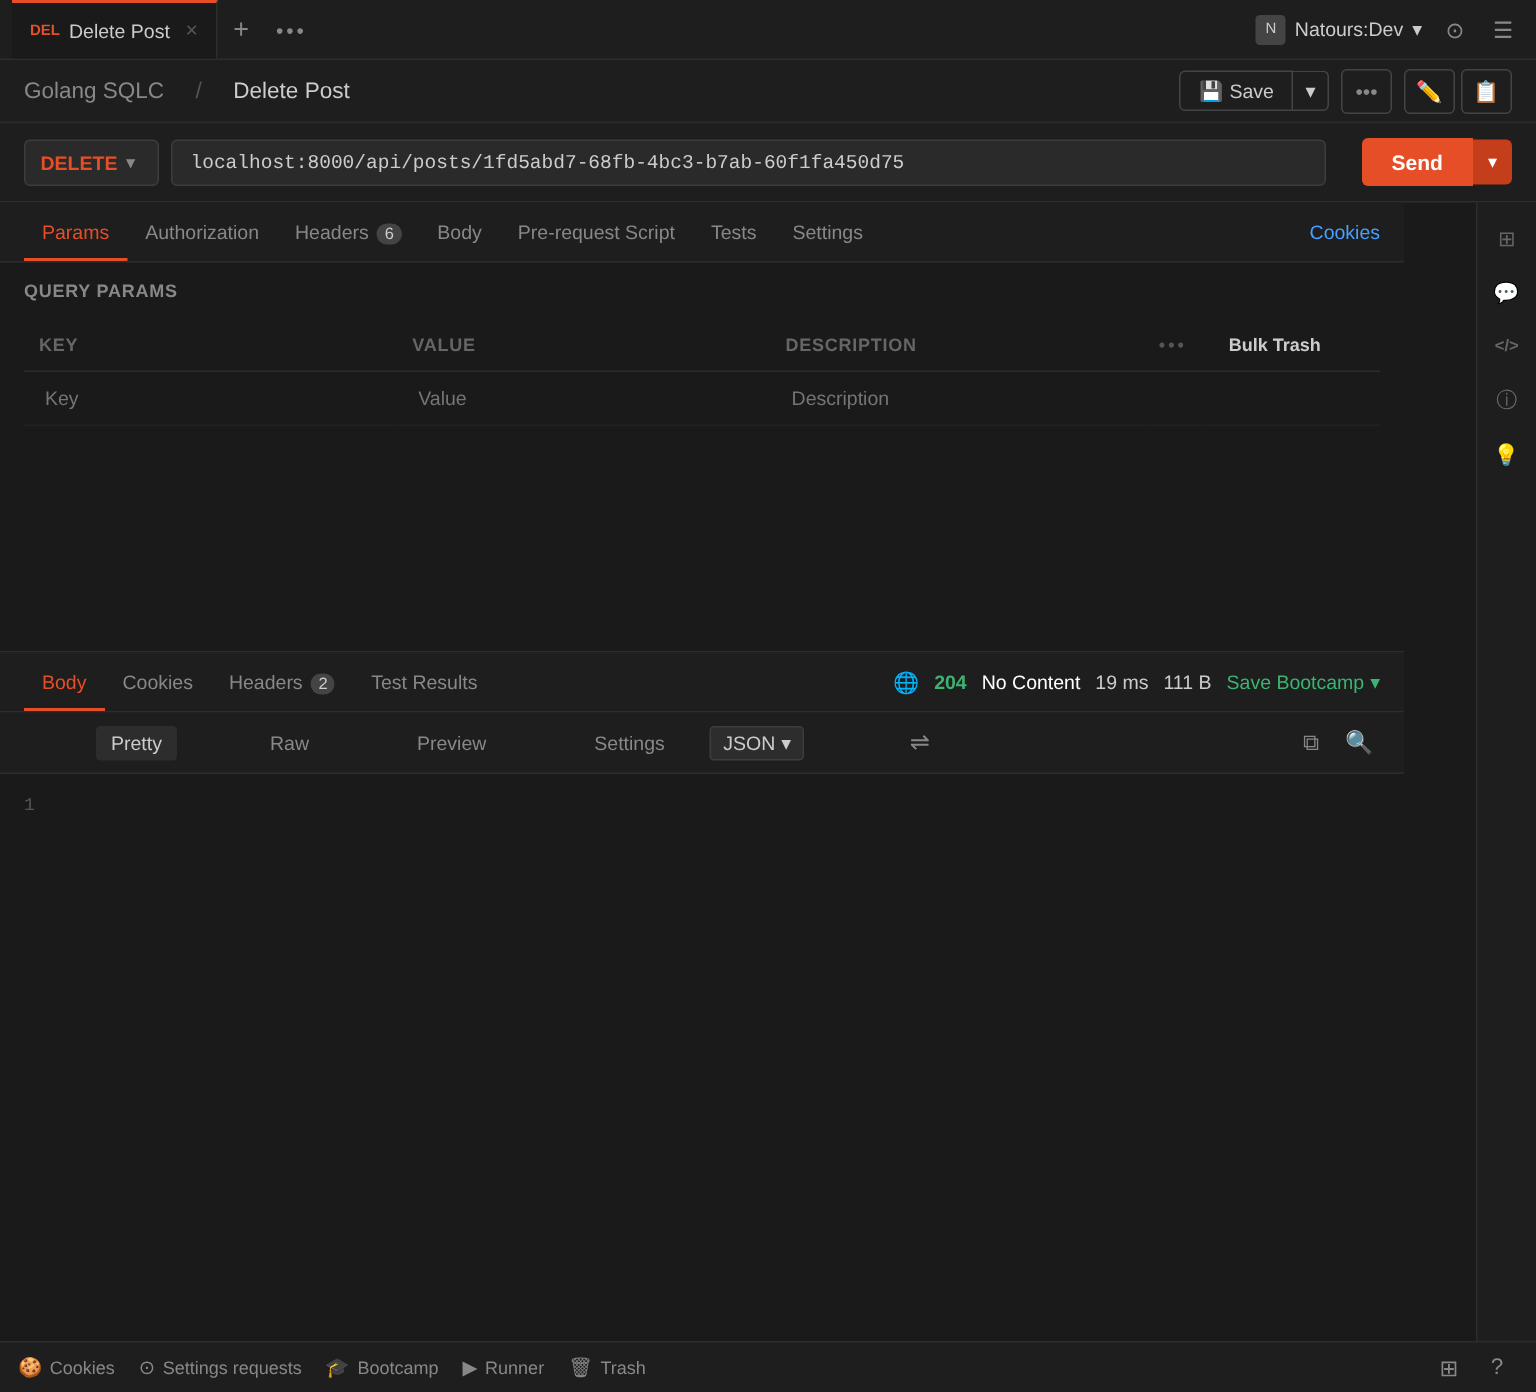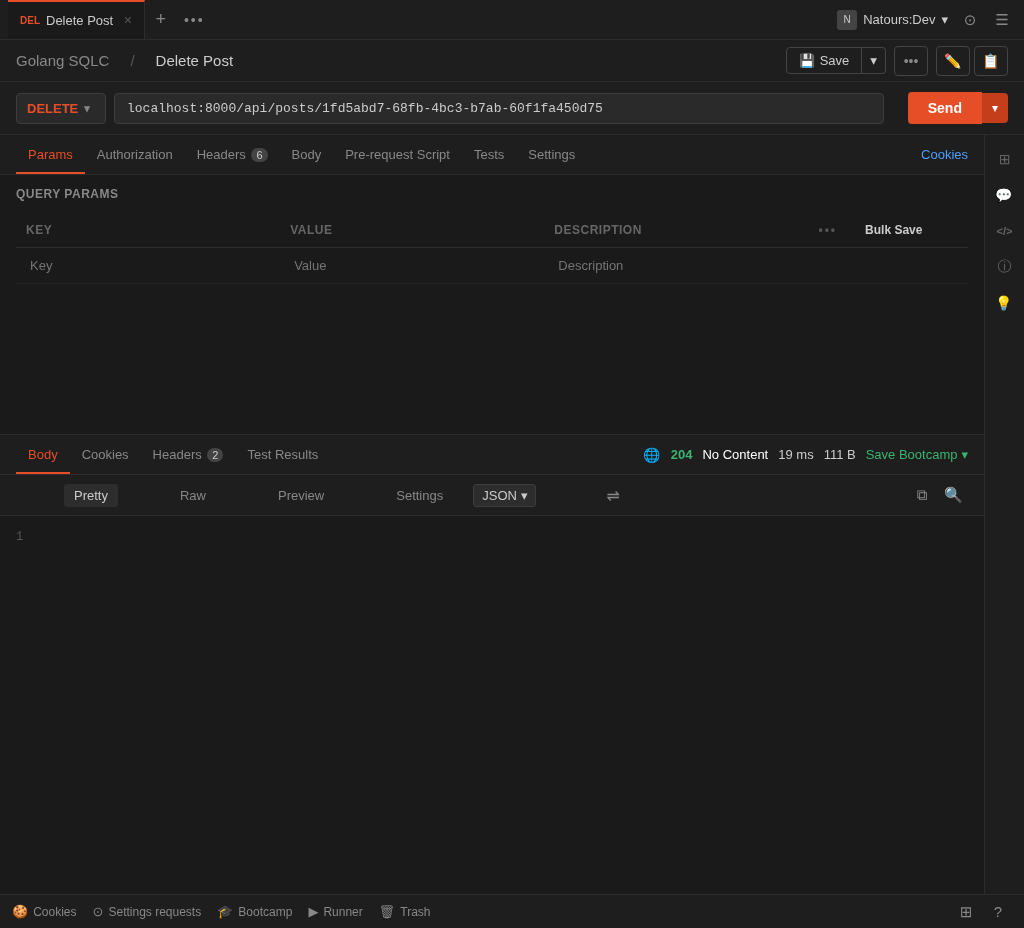--- a/index.html
+++ b/index.html
@@ -228,20 +228,21 @@
       color: white;
       cursor: pointer;
       font-size: 12px;
     }
 
     
     .main-content {
       display: flex;
       flex: 1;
       overflow: hidden;
+      gap: 48px;
     }
 
     
     .request-panel {
       flex: 1;
       display: flex;
       flex-direction: column;
       overflow: hidden;
     }
 
@@ -572,21 +573,21 @@
             <th>
               <span>VALUE</span>
             </th>
             <th>
               <span>DESCRIPTION</span>
             </th>
             <th class="th-more">
               <span>•••</span>
             </th>
             <th>
-              <button class="bulk-edit-btn">Bulk Save</button>
+              <button class="bulk-edit-btn">Bulk Trash</button>
             </th>
           </tr>
         </thead>
         <tbody>
           <tr>
             <td>
               <input class="param-key-input" type="text" placeholder="Key" style="">
             </td>
             <td>
               <input class="param-val-input" type="text" placeholder="Value" style="">

